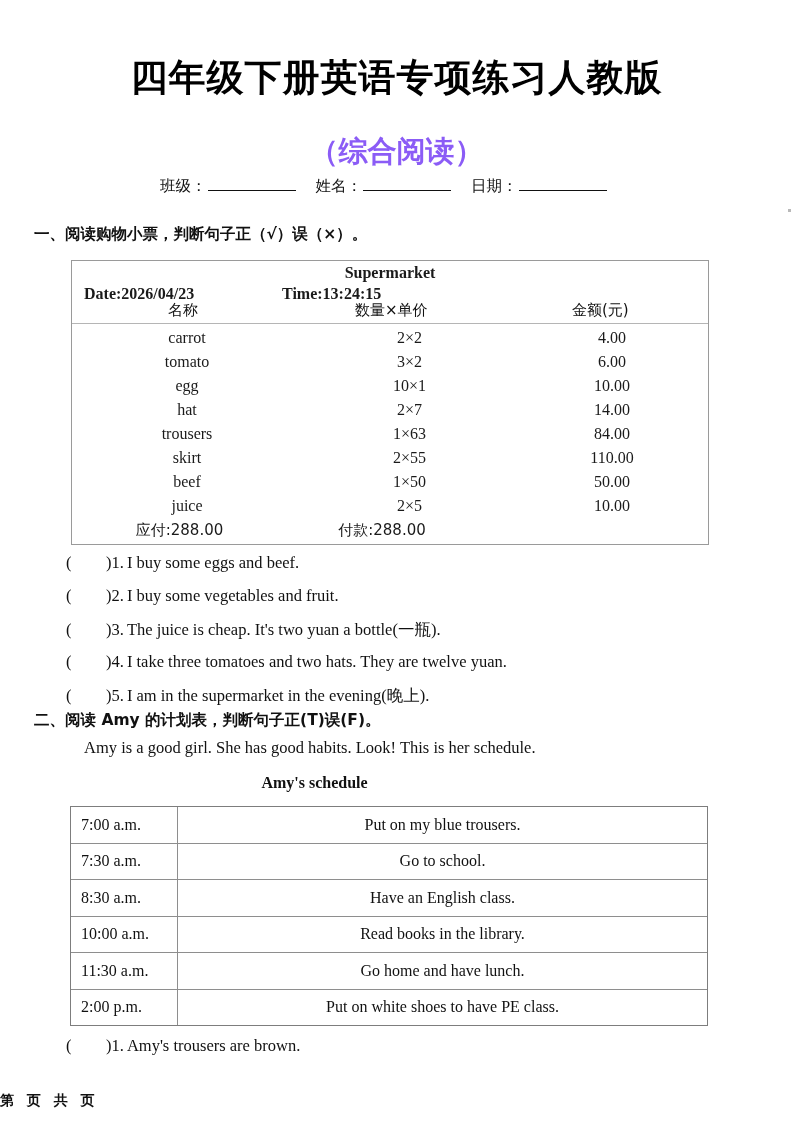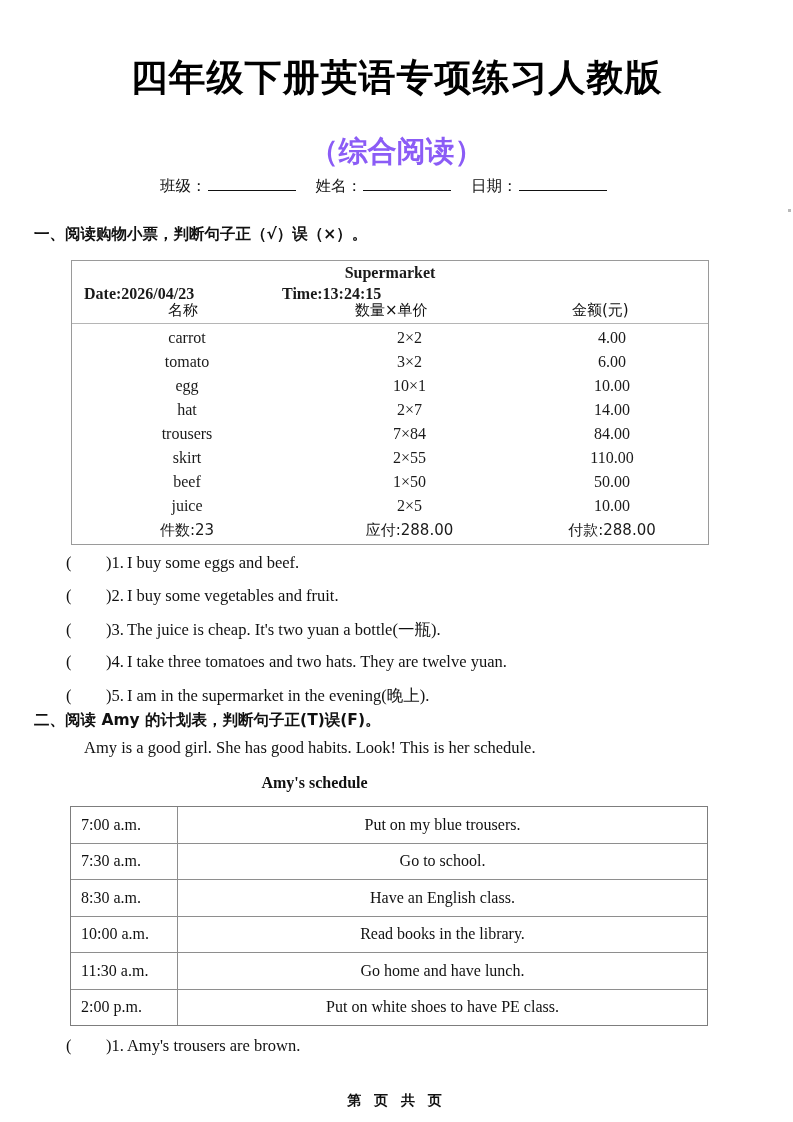--- a/index.html
+++ b/index.html
@@ -219,21 +219,21 @@
     font-family: "Liberation Serif", serif;
     color: #111;
   }
 
   
   .footer {
     position: absolute;
     left: 0;
     top: 1092px;
     width: 793px;
-    text-align: center;
+    text-align: left;
     font-family: "DejaVu Sans", "Liberation Sans", sans-serif;
     font-weight: bold;
     font-size: 14px;
     letter-spacing: 4px;
     color: #111;
   }
 
   .edge-mark {
     position: absolute;
     left: 788px;
@@ -282,40 +282,39 @@
         <span class="rc-c2">10×1</span>
         <span class="rc-c3">10.00</span>
       </div>
       <div class="rc-row">
         <span class="rc-c1">hat</span>
         <span class="rc-c2">2×7</span>
         <span class="rc-c3">14.00</span>
       </div>
       <div class="rc-row">
         <span class="rc-c1">trousers</span>
-        <span class="rc-c2">7×84</span>
+        <span class="rc-c2">1×63</span>
         <span class="rc-c3">84.00</span>
       </div>
       <div class="rc-row">
         <span class="rc-c1">skirt</span>
         <span class="rc-c2">2×55</span>
         <span class="rc-c3">110.00</span>
       </div>
       <div class="rc-row">
         <span class="rc-c1">beef</span>
         <span class="rc-c2">1×50</span>
         <span class="rc-c3">50.00</span>
       </div>
       <div class="rc-row">
         <span class="rc-c1">juice</span>
         <span class="rc-c2">2×5</span>
         <span class="rc-c3">10.00</span>
       </div>
       <div class="rc-row total">
-        <span class="rc-c1">件数:23</span>
         <span class="rc-c2">应付:288.00</span>
         <span class="rc-c3">付款:288.00</span>
       </div>
     </div>
   </div>
 
   <div class="tf-line" style="top:553px">
     <span class="tf-paren-open"><span>(</span></span><span>)</span><span class="tf-num">1.</span><span class="tf-text">I buy some eggs and beef.</span>
   </div>
   <div class="tf-line" style="top:586px">

